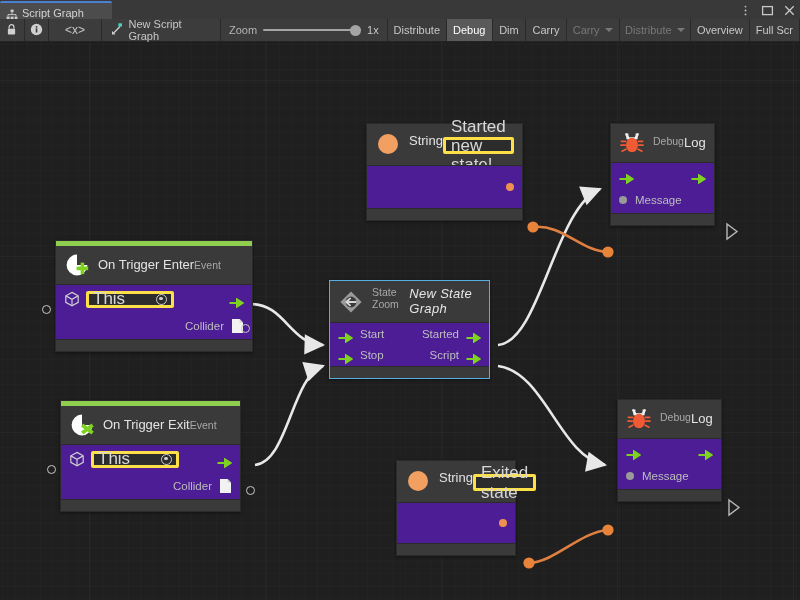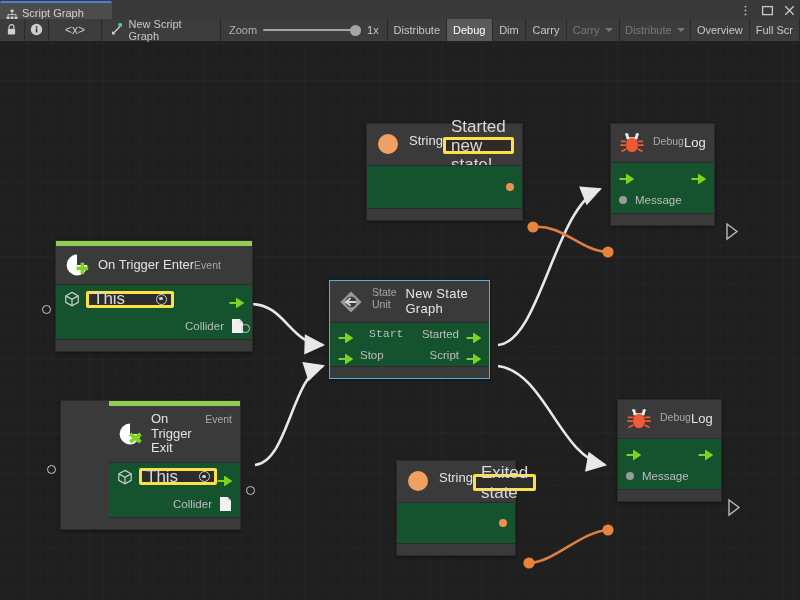--- a/index.html
+++ b/index.html
@@ -125,23 +125,23 @@
   .node-accent { height: 5px; width: 100%; background: #8fce4e; }
   .node-head {
     display: flex; align-items: center; gap: 8px;
     padding: 6px 8px 6px 8px;
     background: #3a3a3a;
   }
   .node-head .n-icon { flex: 0 0 auto; width: 26px; height: 26px; }
   .node-titles { display: flex; line-height: 1.12; }
   .n-sub { font-size: 10.5px; color: #a8a8a8; }
   .n-title { font-size: 13px; color: #e3e3e3; }
-  .n-title-big { font-size: 13px; color: #e6e6e6; letter-spacing: 0.3px;}
+  .n-title-big { font-size: 13px; color: #e6e6e6; letter-spacing: 0.3px; font-style: italic;}
   .node-body {
-    background: #14532d;
+    background: #4c1d95;
     border-top: 1px solid #2b2b2b;
     position: relative;
   }
   .node-foot {
     height: 11px; background: #3a3a3a;
     border-top: 1px solid #2b2b2b;
   }
   .port-row {
     display: flex; align-items: center;
     height: 21px;
@@ -438,21 +438,21 @@
             <svg viewBox="0 0 13 16" width="13" height="16">
               <path d="M1 1 L8.6 1 L12 4.6 L12 15 L1 15 Z" fill="#f2f2f2"></path>
               <path d="M8.6 1 L8.6 4.6 L12 4.6" fill="#d0d0d0"></path>
             </svg>
           </span>
         </div>
       </div>
       <div class="node-foot"></div>
     </div>
 
-    <div class="node" style="left:60px; top:358px; width:181px;padding-left:48px;">
+    <div class="node" style="left:60px; top:358px; width:181px;">
       <div class="node-accent"></div>
       <div class="node-head">
         <span class="n-icon">
           <svg viewBox="0 0 26 26" width="26" height="26">
             <path d="M13 13 L13 2.6 A10.4 10.4 0 1 0 23.4 13 Z" fill="#ffffff"></path>
             <path d="M14.8 2.9 A10.2 10.2 0 0 1 23.2 11.4 L14.8 11.4 Z" fill="#3a3a3a"></path>
             <path d="M13.2 12.9 L23.6 20.9 M23.6 12.9 L13.2 20.9" stroke="#7ed321" stroke-width="3.8" stroke-linecap="butt"></path>
           </svg>
         </span>
         <div class="node-titles">
@@ -496,32 +496,32 @@
     <div class="node selected" style="left:329px; top:238px; width:161px;">
       <div class="node-head">
         <span class="n-icon">
           <svg viewBox="0 0 26 26" width="26" height="26">
             <path d="M13 2.4 L23.6 13 L13 23.6 L2.4 13 Z" fill="#9a9a9a"></path>
             <circle cx="13" cy="13" r="5.4" fill="#3a3a3a"></circle>
             <path d="M17.6 13 L9.4 13 M12 9.6 L8.2 13 L12 16.4" stroke="#d8d8d8" stroke-width="1.9" fill="none" stroke-linecap="round" stroke-linejoin="round"></path>
           </svg>
         </span>
         <div class="node-titles">
-          <span class="n-sub">State Unit</span>
+          <span class="n-sub">State Zoom</span>
           <span class="n-title-big">New  State  Graph</span>
         </div>
       </div>
       <div class="node-body">
         <div class="port-row" style="height:21px;">
           <span class="arrow-green">
             <svg viewBox="0 0 15 10" width="15" height="10">
               <path d="M0.5,5 L9,5 M8,1.4 L13.4,5 L8,8.6 Z" stroke="#7ed321" stroke-width="2" fill="#7ed321"></path>
             </svg>
           </span>
-          <span class="port-label" style="margin-left:16px;font-family:Liberation Mono, monospace;">Start</span>
+          <span class="port-label" style="margin-left:7px;">Start</span>
           <span class="spacer"></span>
           <span class="port-label">Started</span>
           <span class="arrow-green" style="margin-left:7px;">
             <svg viewBox="0 0 15 10" width="15" height="10">
               <path d="M0.5,5 L9,5 M8,1.4 L13.4,5 L8,8.6 Z" stroke="#7ed321" stroke-width="2" fill="#7ed321"></path>
             </svg>
           </span>
         </div>
         <div class="port-row" style="height:22px;">
           <span class="arrow-green">

